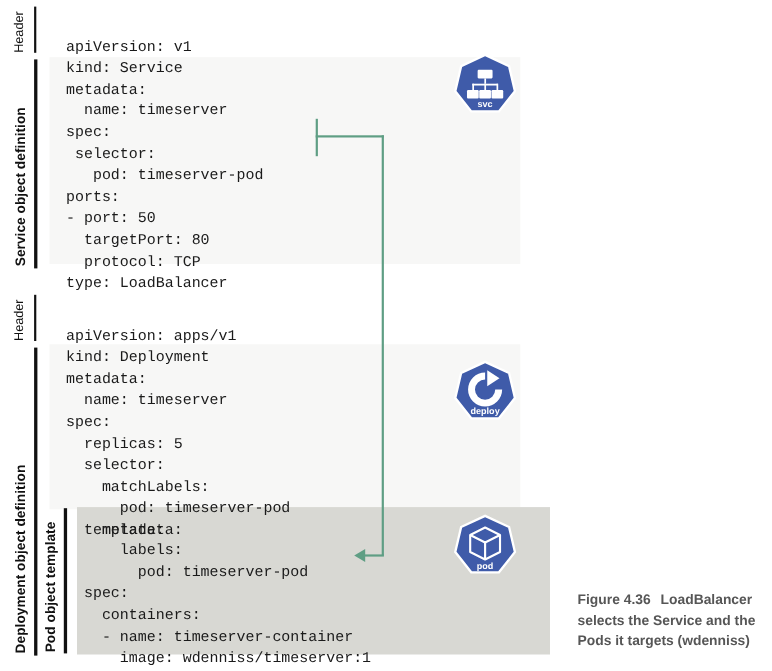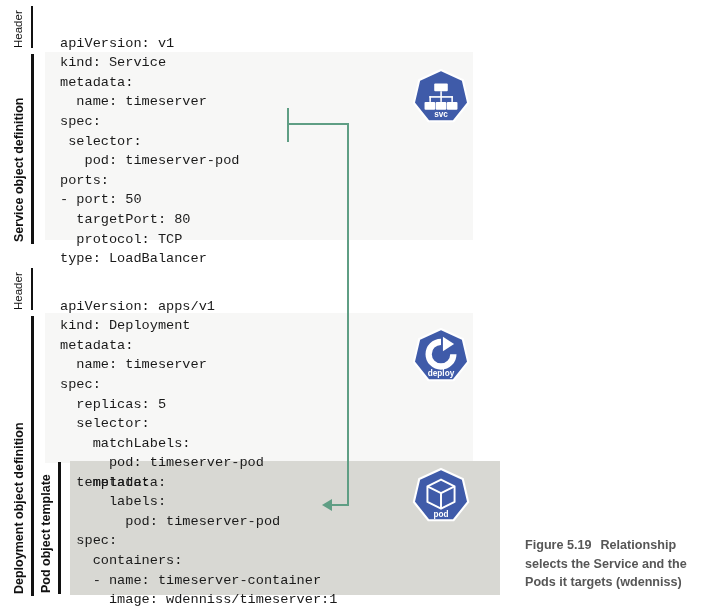--- a/index.html
+++ b/index.html
@@ -84,21 +84,21 @@
     position: absolute;
     left: 322px; top: 499px;
     width: 0; height: 0;
     border-top: 6px solid transparent;
     border-bottom: 6px solid transparent;
     border-right: 10px solid #5f9e84;
   }
 
   
   .k8s-badge { position: absolute; width: 62px; height: 62px; }
-  .k8s-badge.svc-badge    { left: 410px; top: 68px;  }
+  .k8s-badge.svc-badge    { left: 410px; top: 48px;  }
   .k8s-badge.deploy-badge { left: 410px; top: 327px; }
   .k8s-badge.pod-badge    { left: 410px; top: 467px; }
 
   
   .caption {
     position: absolute;
     left: 525px;
     top: 536px;
     width: 172px;
     font-family: "Liberation Sans", sans-serif;
@@ -198,16 +198,16 @@
     <g stroke="#ffffff" stroke-width="2" fill="none" stroke-linejoin="round">
       <polygon points="32,13 46,20 46,36 32,43 18,36 18,20"></polygon>
       <polyline points="18,20 32,27 46,20"></polyline>
       <line x1="32" y1="27" x2="32" y2="43"></line>
     </g>
     <text x="32" y="51.5" text-anchor="middle" fill="#ffffff" font-family="Liberation Sans, sans-serif" font-size="8.5" font-weight="700">pod</text>
   </svg>
 </div>
 
 <div class="caption">
-  <span class="fignum">Figure 5.19</span><span class="gap"></span><span>Relationship</span>
+  <span class="fignum">Figure 4.36</span><span class="gap"></span><span>LoadBalancer</span>
   <span>selects the Service and the</span>
   <span>Pods it targets (wdenniss)</span>
 </div>
 
 </body></html>

